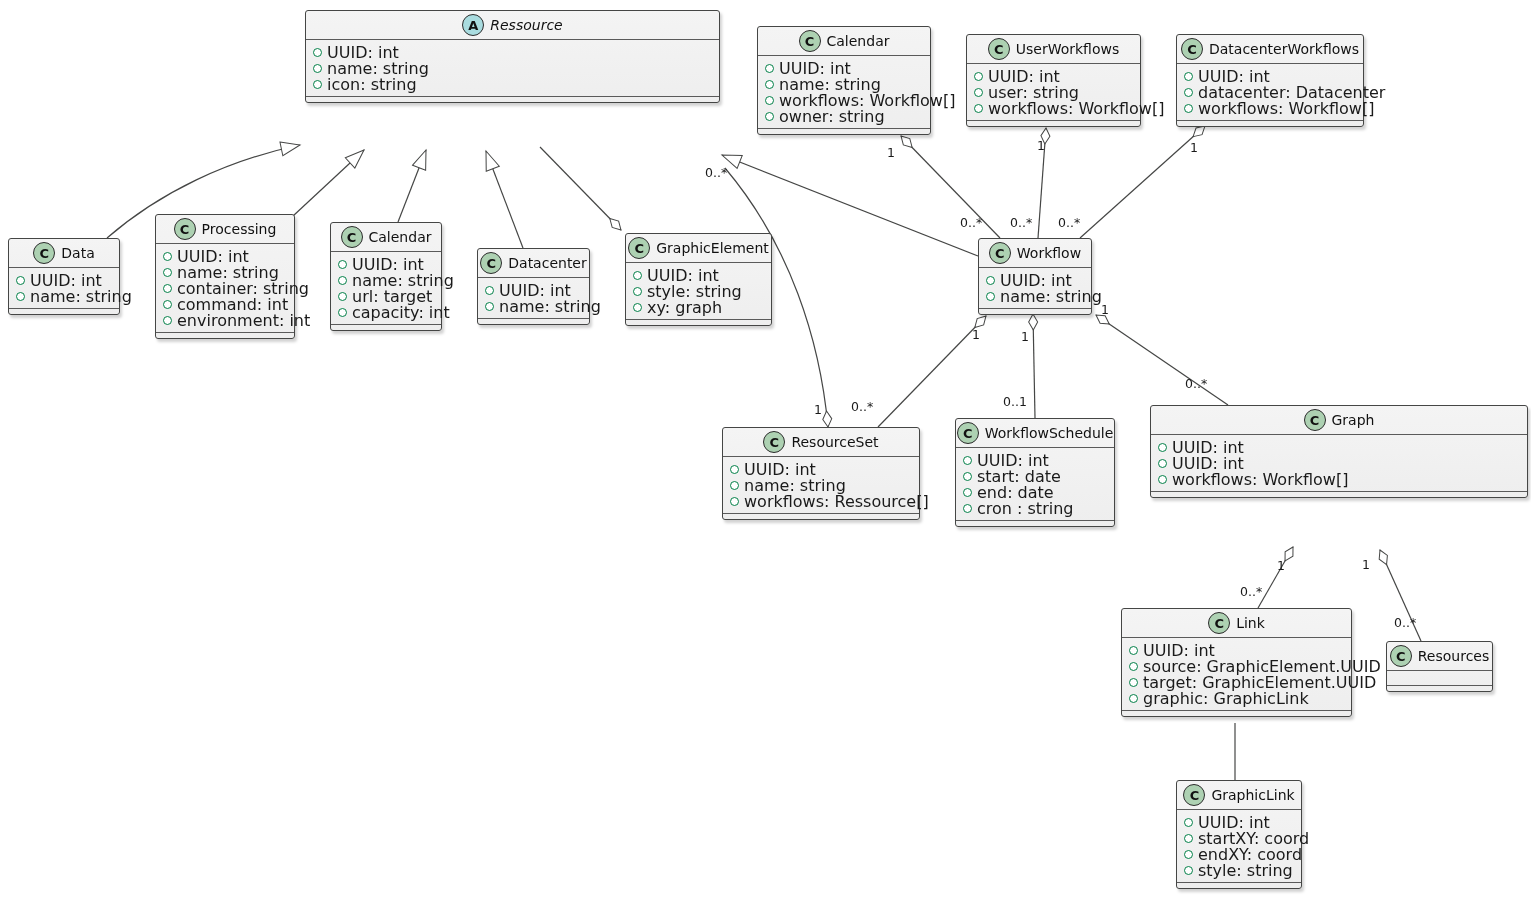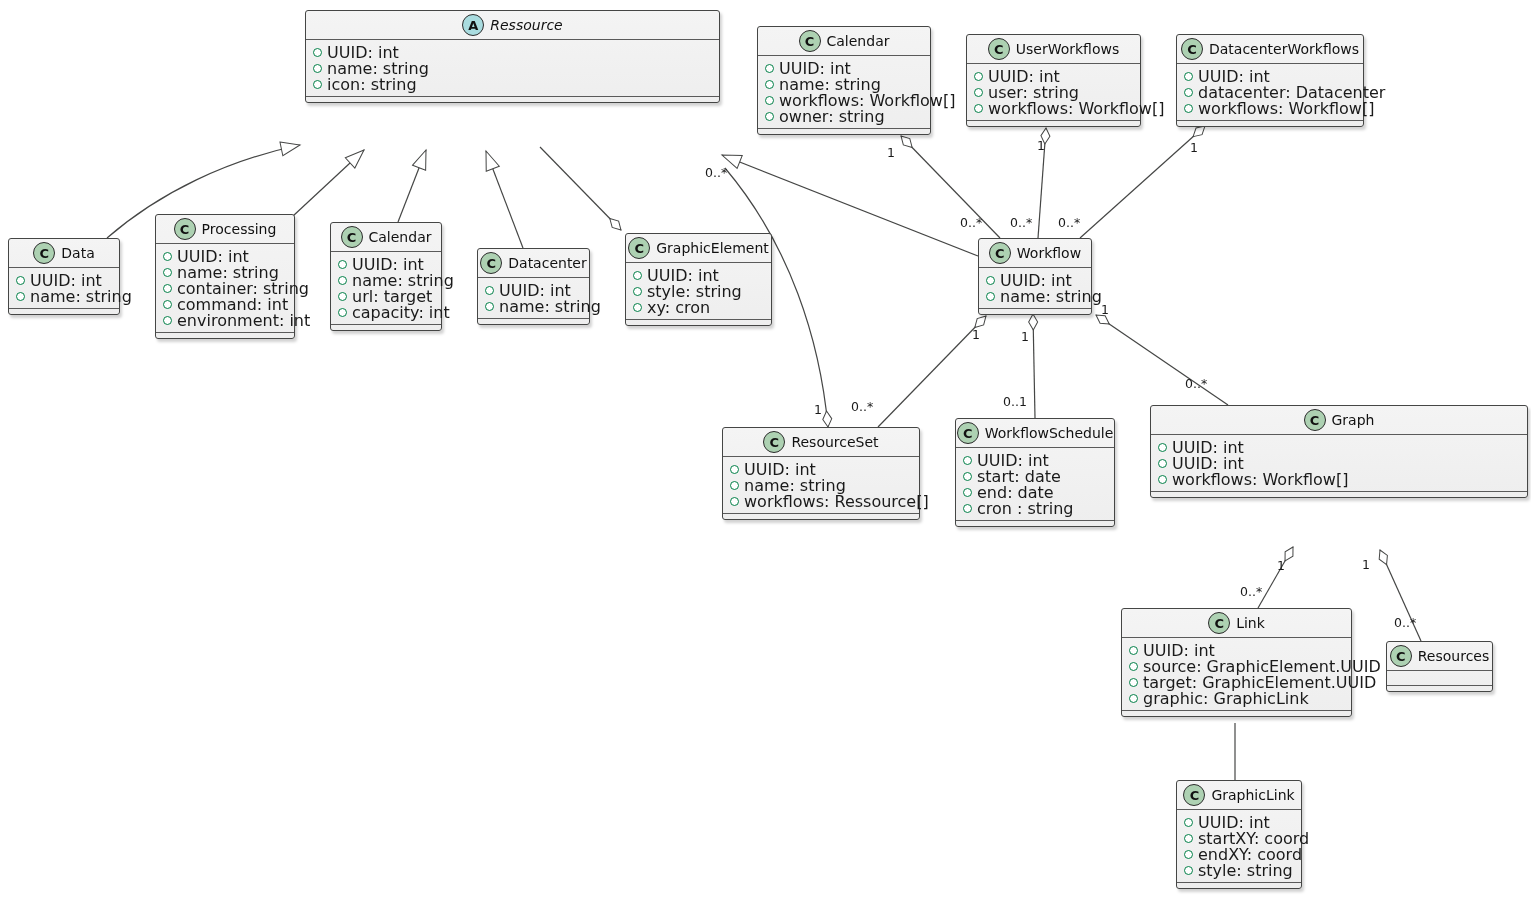--- a/index.html
+++ b/index.html
@@ -277,21 +277,21 @@
           <div class="uml-attr">
             <span class="field-dot"></span>
             <span>UUID: int</span>
           </div>
           <div class="uml-attr">
             <span class="field-dot"></span>
             <span>style: string</span>
           </div>
           <div class="uml-attr">
             <span class="field-dot"></span>
-            <span>xy: cron</span>
+            <span>xy: graph</span>
           </div>
         </div>
         <div class="uml-methods"></div>
       </div>
       <div class="uml-class" style="left: 978px; top: 238px; width: 114px;">
         <div class="uml-head">
           <span class="uml-letter" style="background: rgb(173, 209, 178);">C</span>
           <span class="uml-name">Workflow</span>
         </div>
         <div class="uml-attrs">

